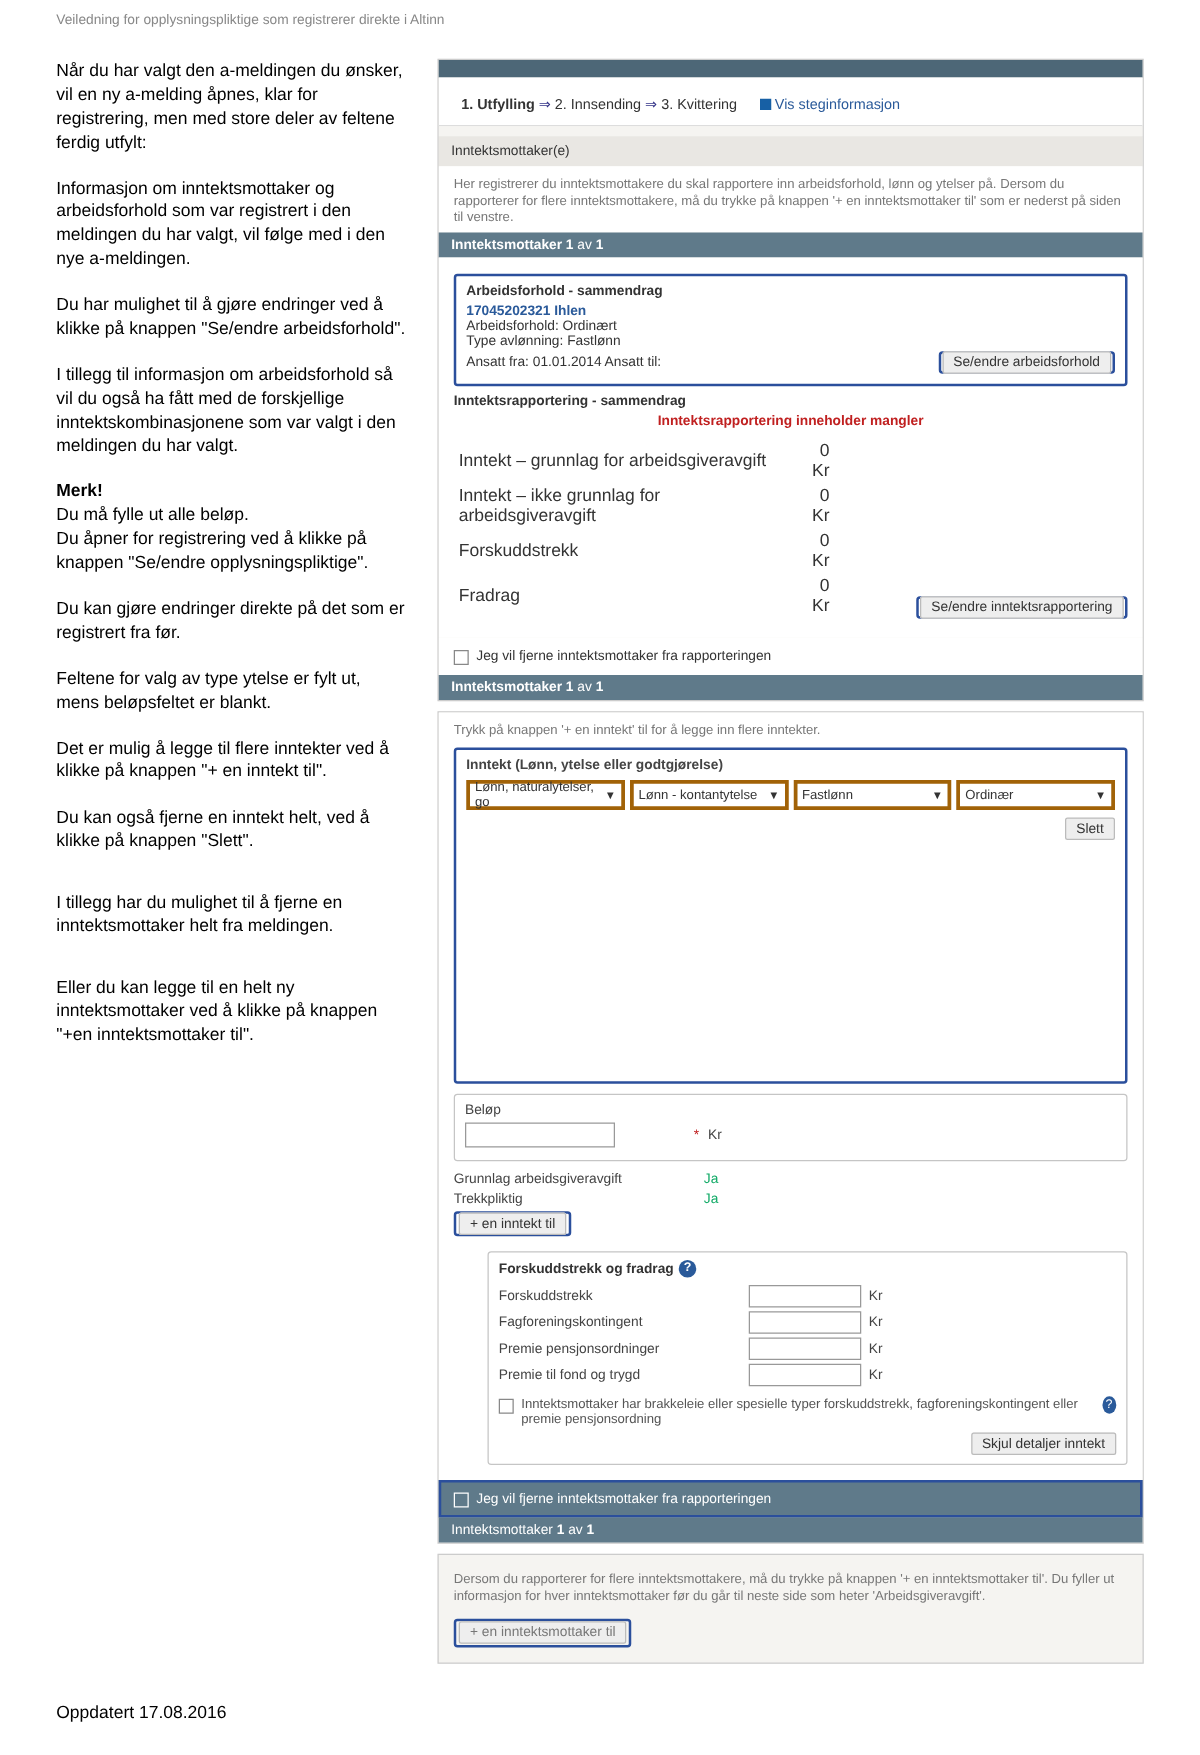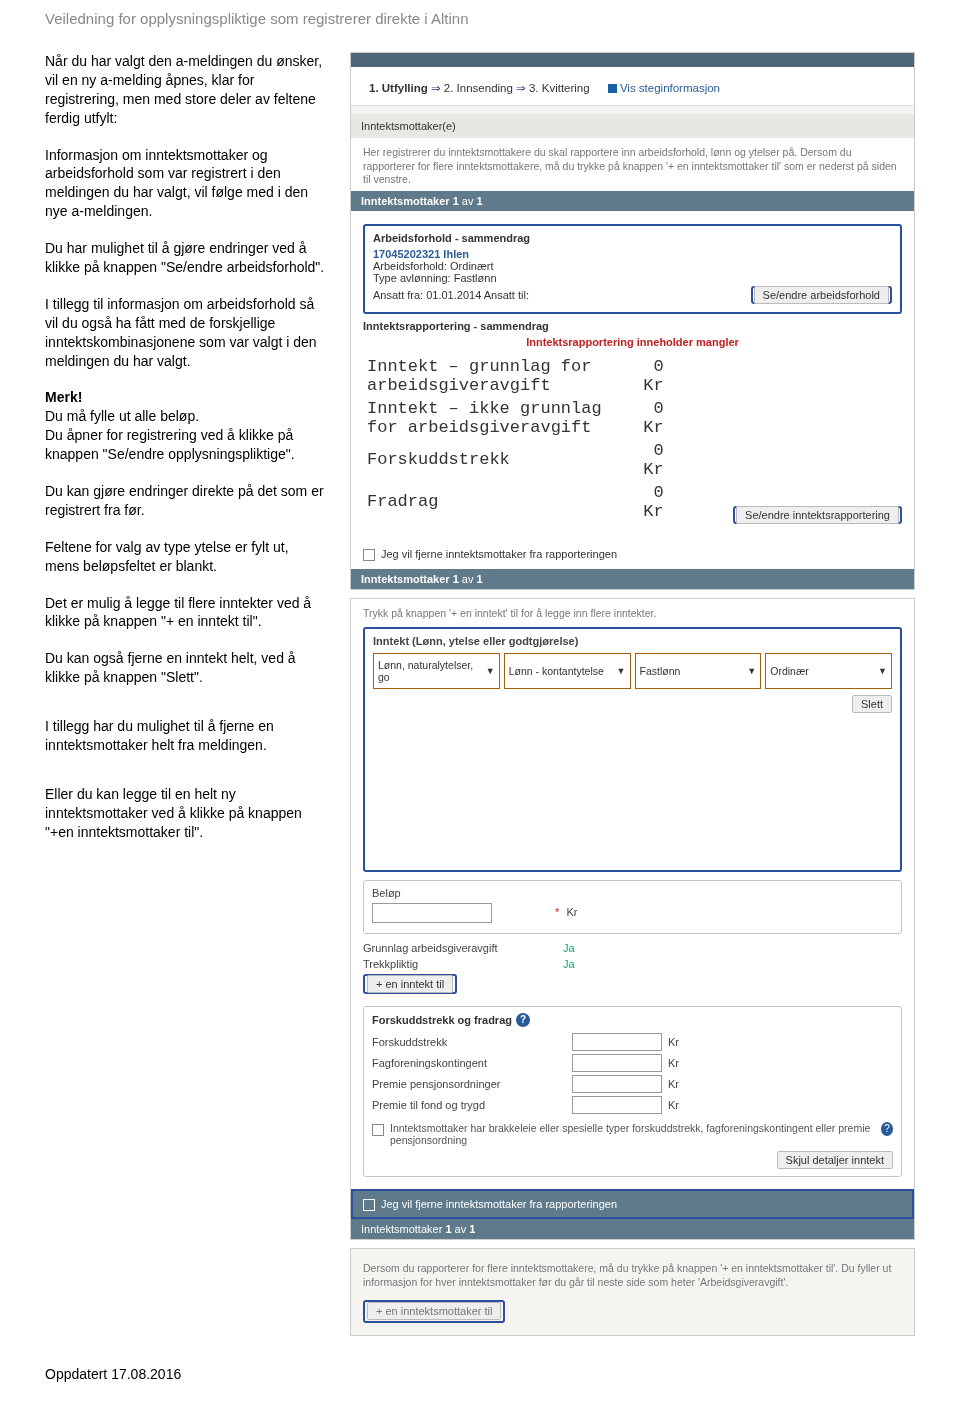--- a/index.html
+++ b/index.html
@@ -7,21 +7,21 @@
     width: 960px;
     font-family: Arial, Helvetica, sans-serif;
     background: #fff;
     color: #000;
     font-size: 13px;
     padding: 10px 45px 20px 45px;
     position: relative;
   }
   .page-header {
     color: #888;
-    font-size: 15px;
+    font-size: 11px;
     margin-bottom: 25px;
   }
   .left-col {
     width: 280px;
     float: left;
     font-size: 14px;
     line-height: 1.35;
   }
   .left-col p { margin-bottom: 18px; }
   .right-area {
@@ -81,31 +81,31 @@
   .row-line { display:flex; justify-content:space-between; align-items:center; margin:2px 0; }
   .btnish {
     background: #eee;
     border: 1px solid #bbb;
     padding: 2px 8px;
     font-size: 11px;
     border-radius: 2px;
   }
   .red-warn { color: #c02020; font-weight: bold; text-align:center; padding:4px 0; }
   .checkbox-row { padding: 8px 12px; font-size:11px; background:#fff; display:flex; align-items:center; gap:6px; }
-  .sum-table { width: 58%; font-size:17px;font-family:Liberation Mono, monospace; }
+  .sum-table { width: 58%; font-size:14px; }
   .sum-table td { padding:1px 2px; }
   .sum-table td.val { text-align:right; padding-right:10px; }
   
   .panel2-body { background:#fff; padding: 8px 12px 4px 12px; }
   .tip { color:#777; font-size:10.5px; margin-bottom:8px; }
   .field-group { border:1px solid #c5c5c5; border-radius:3px; padding:6px 8px 10px 8px; margin-bottom:8px; background:#fff; }
   .field-group.hl { border: 2px solid #2b4f9c; }
   .legend { font-weight:bold; color:#444; font-size:11px; margin-bottom:6px; }
   .selects-row { display:flex; gap:4px; }
-  .sel { flex:1; border:1px solid #a16207; background:#fff; height:36px; display:flex; align-items:center; justify-content:space-between; padding:0 4px; font-size:10.5px; }
+  .sel { flex:1; border:3px solid #a16207; background:#fff; height:24px; display:flex; align-items:center; justify-content:space-between; padding:0 4px; font-size:10.5px; }
   .sel .tri { font-size:9px; color:#333; }
   .slett { float:right; margin-top:6px; }
   .input-box { border:1px solid #999; background:#fff; height:20px; width:120px; display:inline-block; vertical-align:middle; }
   .kr-label { margin-left:4px; color:#444; }
   .star { color:#c02020; margin-left:60px; }
   .kv-row { display:flex; margin:4px 0; font-size:11px; }
   .kv-row .k { width:200px; color:#444; }
   .kv-row .v { color:#2a6; font-weight:normal; }
   .fors-head { font-weight:bold; color:#333; margin-bottom:6px; display:flex; align-items:center; gap:4px; }
   .help-icon {
@@ -276,21 +276,21 @@
         <div class="kv-row">
           <span class="k">Trekkpliktig</span>
           <span class="v" style="color:#1a6;">Ja</span>
         </div>
 
 
         <div class="add-highlight">
           <span class="btnish">+ en inntekt til</span>
         </div>
 
-        <div class="field-group" style="margin-top:12px;">
+        <div class="field-group" style="margin-top:12px;margin-left:27px;">
           <div class="fors-head">
             <span>Forskuddstrekk og fradrag</span>
             <span class="help-icon">?</span>
           </div>
           <div class="input-row">
               <span class="lbl">Forskuddstrekk</span>
               <span class="fld"></span>
               <span class="unit">Kr</span>
             </div>
           <div class="input-row">

